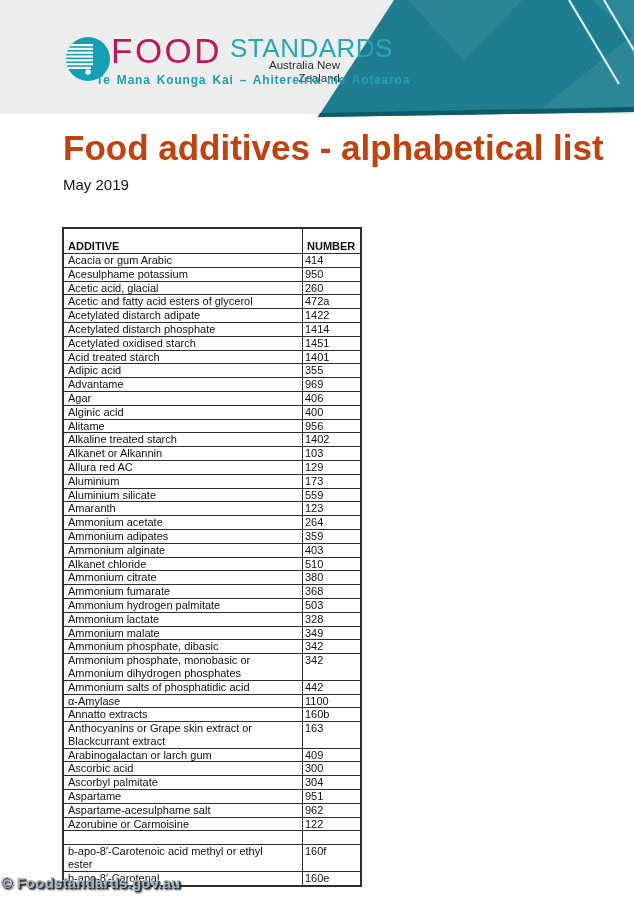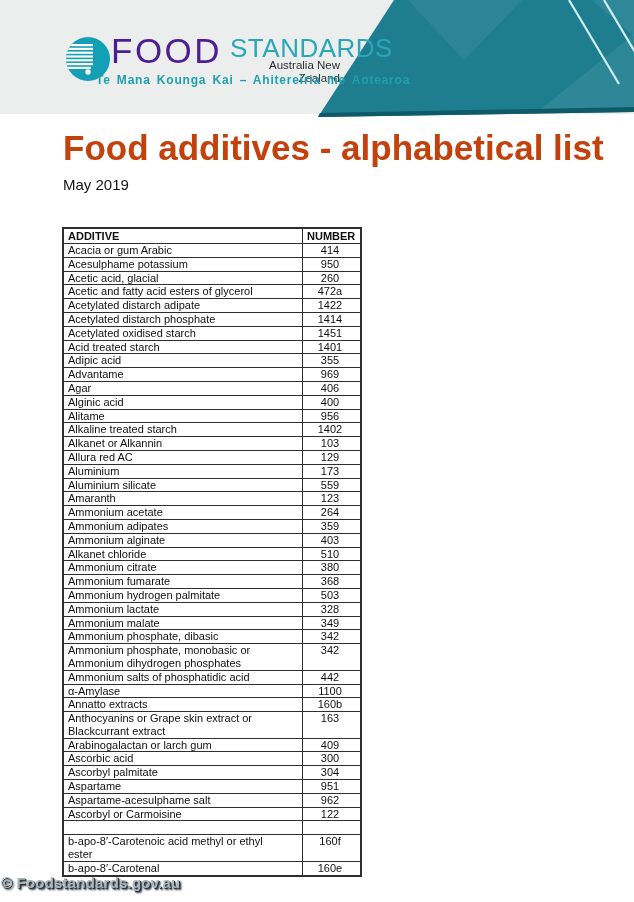--- a/index.html
+++ b/index.html
@@ -17,21 +17,21 @@
     background:#ECEDED;
   }
   .header-deco{
     position:absolute;left:0;top:0;
   }
   
   .logo-mark{position:absolute;left:64px;top:35px;}
   .logo-food{
     position:absolute;left:111px;top:33px;
     font-size:35px;line-height:35px;letter-spacing:2.5px;
-    color:#4c1d95;font-weight:400;
+    color:#be185d;font-weight:400;
   }
   .logo-standards{
     position:absolute;left:230px;top:38px;
     font-size:26px;line-height:20px;letter-spacing:0.5px;
     color:#28A7B7;font-weight:400;
   }
   .logo-subtitle{
     position:absolute;left:230px;top:59px;width:110px;
     font-size:11.5px;line-height:13px;text-align:right;
     color:#2E2F30;
@@ -61,35 +61,35 @@
   }
   .additives-table th,.additives-table td{
     border:1px solid #2E2E2E;
     font-size:11px;
     vertical-align:top;
     overflow:hidden;
   }
   .additives-table th{
     font-weight:bold;text-align:left;
     height:13px;line-height:13px;
-    padding:1px 3px 0 4px;
+    padding:11px 3px 0 4px;
     color:#101010;
   }
   .col-additive{width:231px;}
   .col-number{width:50px;}
   .cell-additive{
     padding:0 3px 0 4px;
     height:12.8px;line-height:12.8px;
     color:#101010;
     white-space:pre-line;
   }
   .cell-number{
     padding:0 5px 0 2px;
     height:12.8px;line-height:12.8px;
-    text-align:center;
+    text-align:left;
     color:#101010;
   }
   
   .watermark{
     position:absolute;left:1px;top:874px;
     font-size:15px;font-weight:bold;letter-spacing:0.2px;
     color:#ADB4B9;
     text-shadow:1px 1px 0 #24323E, 2px 2px 2px #0F1F2B;
   }
 </style>
@@ -296,21 +296,21 @@
         </tr>
         <tr>
           <td class="cell-additive">Aspartame</td>
           <td class="cell-number">951</td>
         </tr>
         <tr>
           <td class="cell-additive">Aspartame-acesulphame salt</td>
           <td class="cell-number">962</td>
         </tr>
         <tr>
-          <td class="cell-additive">Ascorbyl or Carmoisine</td>
+          <td class="cell-additive">Azorubine or Carmoisine</td>
           <td class="cell-number">122</td>
         </tr>
         <tr>
           <td class="cell-additive"></td>
           <td class="cell-number"></td>
         </tr>
         <tr>
           <td class="cell-additive">b-apo-8′-Carotenoic acid methyl or ethyl
 ester</td>
           <td class="cell-number">160f</td>

